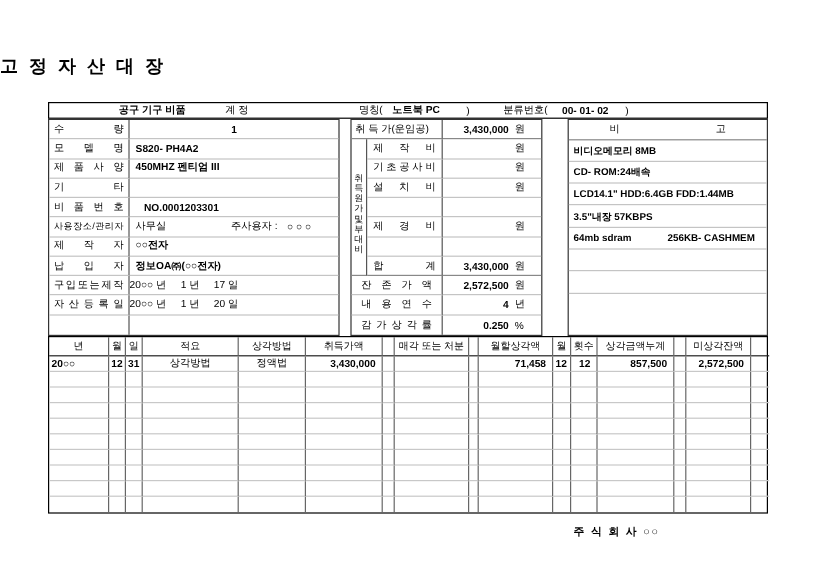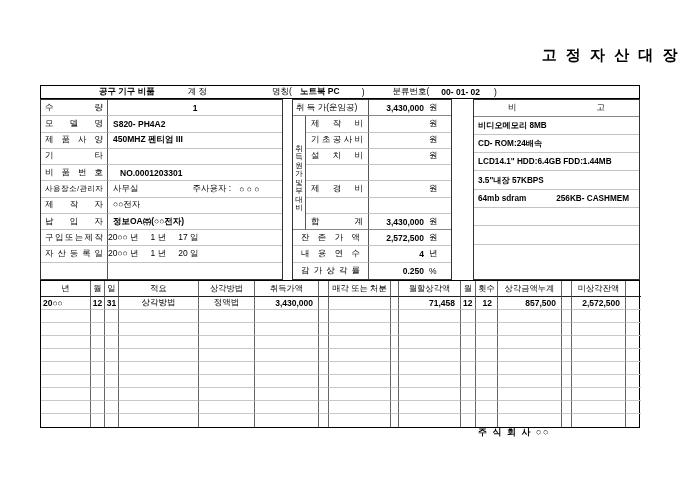--- a/index.html
+++ b/index.html
@@ -3,21 +3,21 @@
 <meta charset="utf-8">
 <style>
   html,body{margin:0;padding:0;background:#fff;}
   .page{position:relative;width:680px;height:481px;background:#ffffff;
         font-family:"Liberation Sans","DejaVu Sans",sans-serif;color:#000;font-size:9px;}
   .cell{display:flex;align-items:center;box-sizing:border-box;overflow:hidden;white-space:nowrap;}
   .spread{display:flex;justify-content:space-between;align-items:center;}
   .spread span{display:block;}
 
   
-  .title{position:absolute;top:46px;left:0;width:100%;text-align:right;
+  .title{position:absolute;top:46px;left:0;width:100%;text-align:left;
          font-size:15px;font-weight:600;letter-spacing:2.5px;}
 
   
   .hdrbox{position:absolute;left:40px;top:85px;width:600px;height:14px;border:1px solid #000;
           display:flex;align-items:center;box-sizing:border-box;font-size:8.5px;}
   .hdrbox .b{font-weight:700;text-align:center;}
 
   
   .lblock{position:absolute;left:40px;top:99px;width:243px;height:181px;border:1px solid #333;
           box-sizing:border-box;display:grid;grid-template-columns:67px 1fr;grid-auto-rows:1fr;}
@@ -25,21 +25,21 @@
           box-sizing:border-box;display:grid;grid-template-columns:13px 63px 1fr;
           grid-template-rows:repeat(11,1fr);}
   .rblock{position:absolute;left:473px;top:99px;width:167px;height:181px;border:1px solid #333;
           box-sizing:border-box;display:grid;grid-template-columns:1fr;
           grid-template-rows:16.5px repeat(8,18.3px);}
 
   .lab{border-right:1px solid #555;padding:0 4px;font-size:8.5px;}
   .br{border-bottom:1px solid #c4c4c4;}
   .brd{border-bottom:1px solid #888;}
   .v{padding-left:5px;font-weight:700;font-size:8.5px;}
-  .v400{font-weight:400;text-align:center;}
+  .v400{font-weight:700;text-align:center;}
   .vc{justify-content:center;padding-left:0;}
   .dates{justify-content:flex-start;gap:12px;padding-left:0;font-weight:400;}
   .r6val span{font-weight:400;}
   .ml54{margin-left:54px;} .ml8{margin-left:8px;} .ml30{margin-left:30px;}
 
   
   .m-pl{grid-column:1/3;grid-row:1;border-right:1px solid #555;padding-left:3px;font-size:8.5px;}
   .m-pv{grid-column:3;grid-row:1;}
   .strip{grid-column:1;grid-row:2/9;border-right:1px solid #555;justify-content:center;}
   .vtext{writing-mode:vertical-rl;text-orientation:upright;font-size:7.5px;letter-spacing:1px;line-height:13px;}
@@ -66,33 +66,33 @@
   .ld{display:flex;align-items:center;box-sizing:border-box;overflow:hidden;white-space:nowrap;
       border-right:1px solid #666;border-bottom:1px solid #c8c8c8;font-size:8.5px;font-weight:700;
       justify-content:center;}
   .lh.c15,.ld.c15{border-right:none;}
   .ld.lastrow{border-bottom:none;}
   .al{justify-content:flex-start;padding-left:2px;}
   .ar{justify-content:flex-end;padding-right:5px;}
   .w400{font-weight:400;}
   .sp18{padding:0 18px;} .sp8{padding:0 8px;} .sp4{padding:0 4px;} .sp2{padding:0 2px;}
 
-  .footer{position:absolute;left:478px;top:426px;font-size:9px;font-weight:600;letter-spacing:1.5px;}
+  .footer{position:absolute;left:478px;top:437px;font-size:9px;font-weight:600;letter-spacing:1.5px;}
 </style>
 </head>
 <body>
 
 <div class="page">
 
   <div class="title">고 정 자 산 대 장</div>
 
   <div class="hdrbox">
     <span class="b" style="margin-left:58px">공구 기구 비품</span>
     <span style="margin-left:33px">계 정</span>
-    <span style="margin-left:65px">명칭(</span>
+    <span style="margin-left:92px">명칭(</span>
     <span class="b" style="margin-left:8px">노트북 PC</span>
     <span style="margin-left:22px">)</span>
     <span style="margin-left:28px">분류번호(</span>
     <span class="b" style="margin-left:12px">00- 01- 02</span>
     <span style="margin-left:14px">)</span>
   </div>
 
   <div class="lblock">
     <div class="cell lab spread br">
         <span>수</span>

